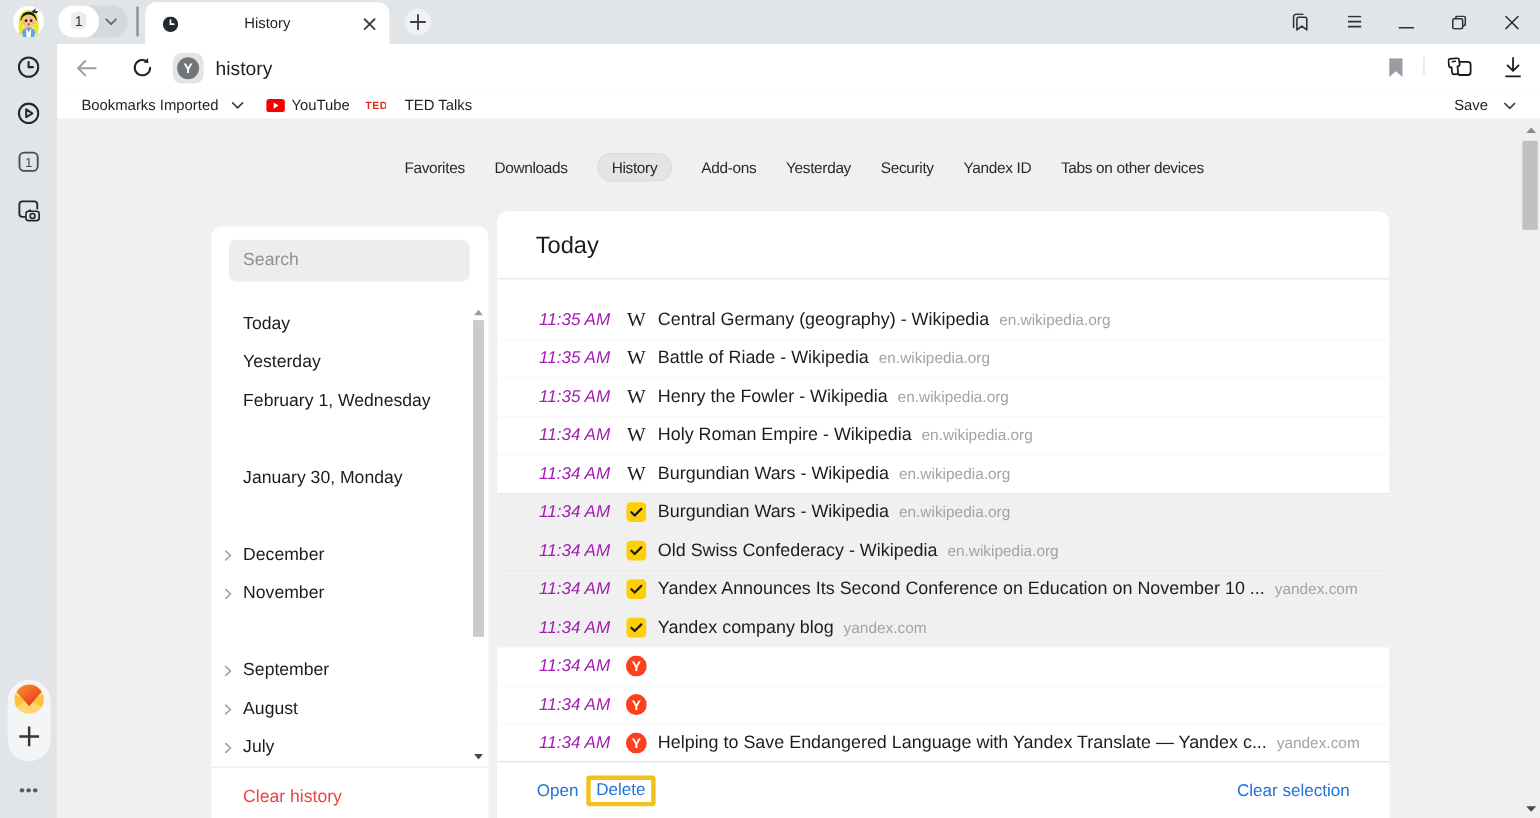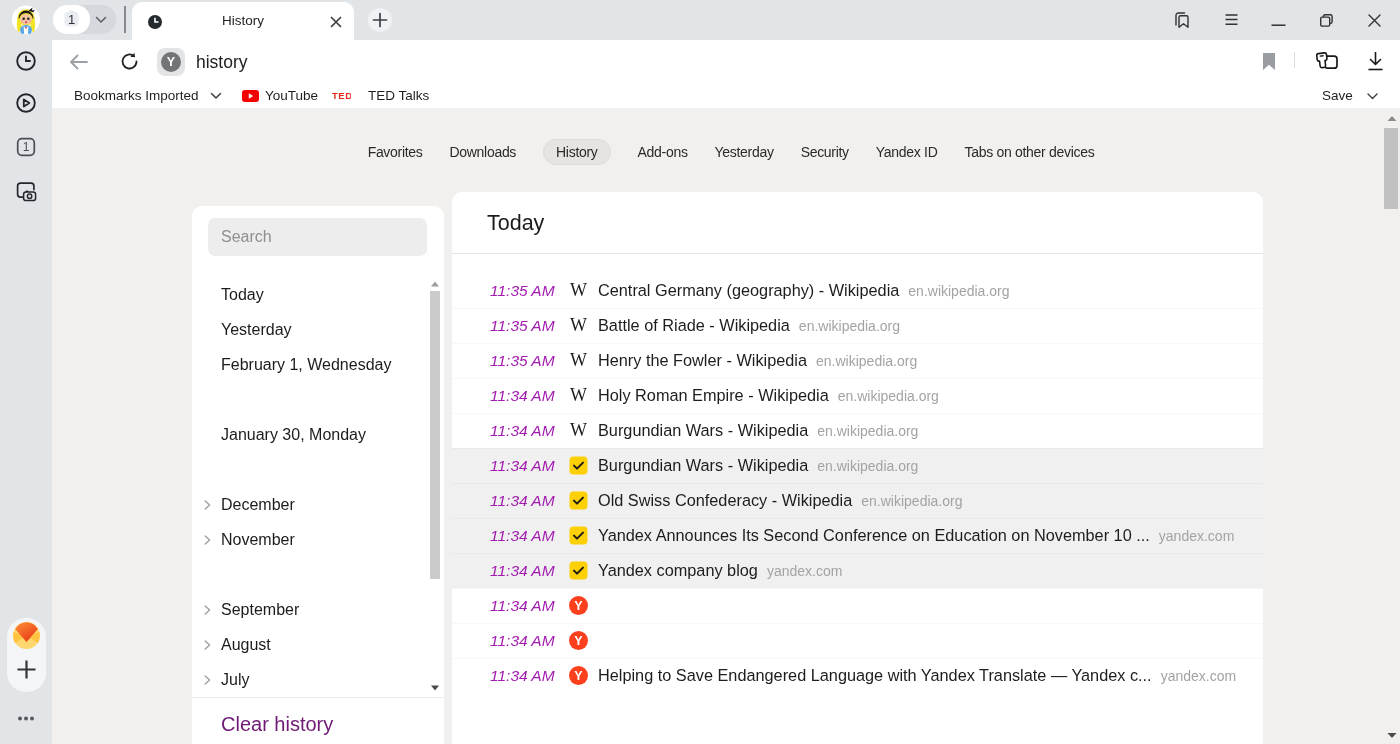--- a/index.html
+++ b/index.html
@@ -38,21 +38,21 @@
 #content { position:absolute; left:52px; top:108px; width:1348px; height:636px; background:#f1f0ee; }
 #nav { position:absolute; left:0; top:23px; width:1348px; height:42px; padding-left:10px; display:flex; align-items:center; justify-content:center; gap:27px; font-size:14px; color:#2a2a2a; letter-spacing:-0.3px; }
 #nav .sel { background:#e6e4e2; border-radius:15px; border:1px solid #dddbd8; padding:4px 12px; }
 
 
 #lpanel { position:absolute; left:140px; top:98px; width:252px; height:676px; background:#fff; border-radius:10px; }
 #search { position:absolute; left:16px; top:12px; width:219px; height:38px; background:#ededed; border-radius:7px; line-height:38px; padding-left:13px; font-size:16px; color:#8f8f8f; }
 .litem { position:absolute; left:0; width:230px; height:35px; line-height:35px; font-size:16px; color:#1c1c1c; padding-left:29px; }
 .litem .chv { position:absolute; left:12px; top:13px; width:7px; height:10px; }
 #lsep { position:absolute; left:0; top:491px; width:252px; height:1px; background:#ececec; }
-#clearh { position:absolute; left:29px; top:501px; font-size:20px; color:#701a75; line-height:35px;text-align:center; }
+#clearh { position:absolute; left:29px; top:501px; font-size:16px; color:#ef4444; line-height:35px;text-align:center; }
 
 
 #rpanel { position:absolute; left:400px; top:84px; width:811px; height:560px; background:#fff; border-radius:10px 10px 0 0; overflow:hidden; }
 #rtitle { position:absolute; left:35px; top:19px; font-size:21.5px; color:#1b1b1b; }
 #rheadsep { position:absolute; left:0; top:61px; width:811px; height:1px; background:#e3e3e3; }
 .hrow { position:absolute; left:0; width:811px; height:35px; box-shadow:inset 0 1px 0 rgba(0,0,0,0.028); }
 .hrow.first { box-shadow:none; }
 .hrow.selbg { background:#f0f0f0; }
 .hrow .tm { position:absolute; left:38px; top:0; line-height:35px; font-size:15.5px; color:#a21caf;font-style:italic; }
 .hrow .fav { position:absolute; left:117px; top:8px; width:19px; height:19px; }
@@ -352,20 +352,25 @@
       </div>
     <div class="hrow" style="top:465.5px">
         <span class="tm">11:34 AM</span>
         <svg class="fav" viewBox="0 0 19 19">
           <circle cx="9.5" cy="9.5" r="9.5" fill="#fc3f1d"></circle>
           <text x="9.5" y="14" font-size="12.5" font-weight="bold" fill="#fff" text-anchor="middle" font-family="Liberation Sans">Y</text>
         </svg>
         <span class="ti">Helping to Save Endangered Language with Yandex Translate — Yandex c...<span class="dom">yandex.com</span></span>
       </div>
   </div>
+  <div id="rfoot">
+    <span class="open">Open</span>
+    <span class="del">Delete</span>
+    <span class="clr">Clear selection</span>
+  </div>
   <div id="pagesb">
     <svg class="abs" style="left:3px;top:7px" width="10" height="7" viewBox="0 0 10 7">
         <path d="M5 1 L9.5 6 L0.5 6 Z" fill="#8b8b8b"></path>
       </svg>
     <div class="abs" style="left:0px;top:19.5px;width:14px;height:81px;background:#c1c1c1"></div>
     <svg class="abs" style="left:3px;top:624px" width="10" height="7" viewBox="0 0 10 7">
         <path d="M5 6 L9.5 1 L0.5 1 Z" fill="#4a4a4a"></path>
       </svg>
   </div>
 </div>

